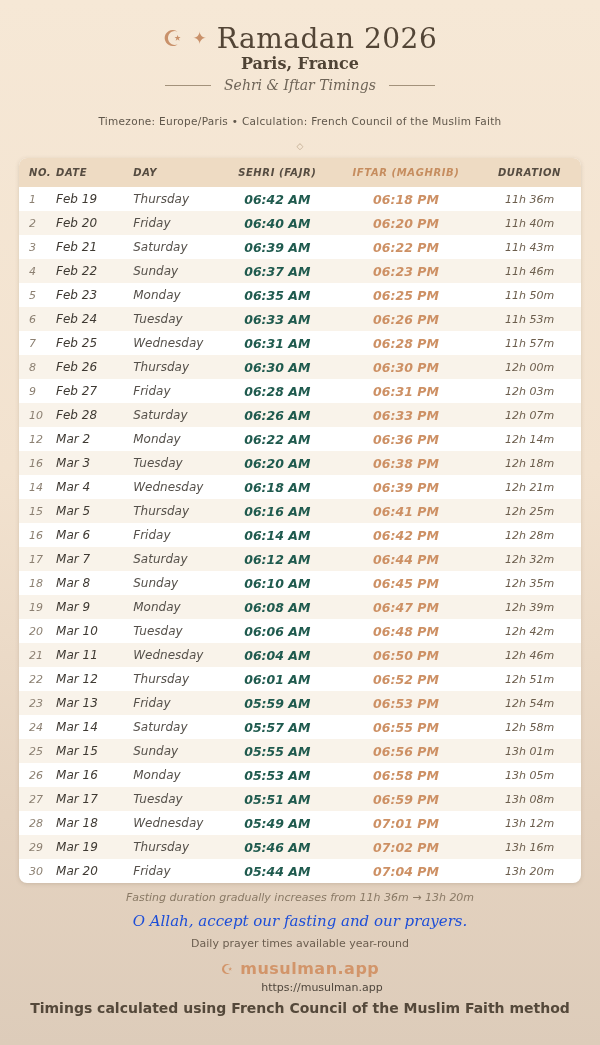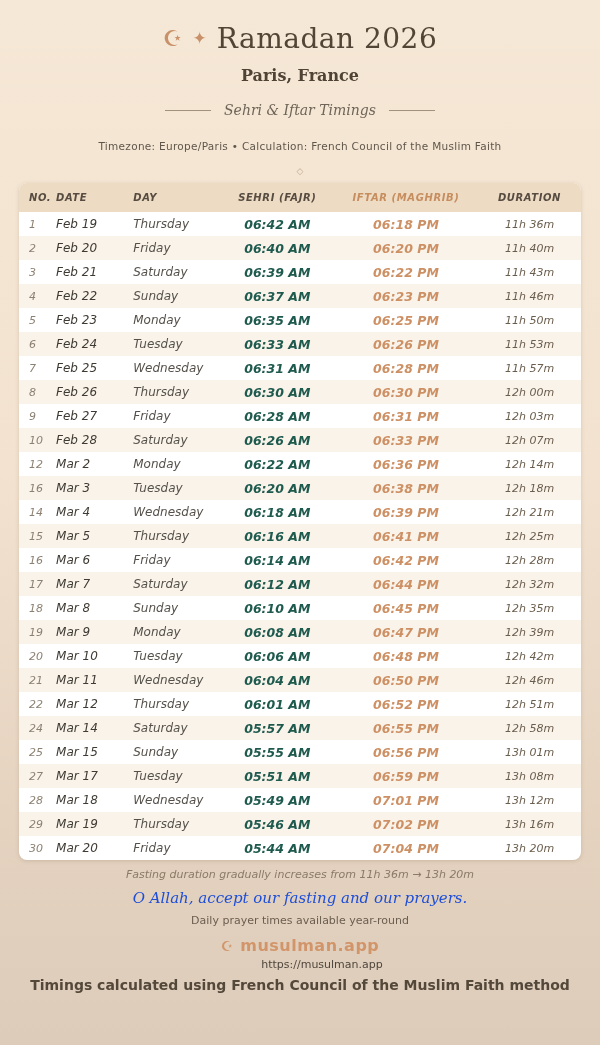--- a/index.html
+++ b/index.html
@@ -22,24 +22,24 @@
   }
   .crescent-glyph { font-size: 22px; color: #c9916a; line-height: 1; }
   .sparkle-glyph  { font-size: 17px; color: #c9916a; line-height: 1; }
   .title {
     font-size: 28px; color: #534536; letter-spacing: 0.5px;
     font-weight: normal; line-height: 1.05;
   }
   .location {
     font-family: "DejaVu Serif", serif;
     font-size: 16px; font-weight: bold; color: #4f4335;
-    margin-top: 13px;
+    margin-top: 1px;
   }
   .subtitle-row {
-    margin-top: 17px;
+    margin-top: 4px;
     display: flex; align-items: center; justify-content: center; gap: 13px;
   }
   .subtitle-line { width: 46px; height: 1px; background: #a3927b; }
   .subtitle {
     font-family: "DejaVu Serif", serif; font-style: italic;
     font-size: 14px; color: #6e6457;
   }
   .meta { margin-top: 22px; font-size: 10.5px; color: #5f564a; letter-spacing: 0.3px; }
   .diamond { margin-top: 14px; font-size: 9px; color: #c0aa8f; }
 
@@ -322,39 +322,55 @@
 
   <tr>
     <td class="no">22</td>
     <td class="date">Mar 12</td>
     <td class="day">Thursday</td>
     <td class="sehri">06:01 AM</td>
     <td class="iftar">06:52 PM</td>
     <td class="duration">12h 51m</td>
   </tr>
 
+  <tr>
+    <td class="no">23</td>
+    <td class="date">Mar 13</td>
+    <td class="day">Friday</td>
+    <td class="sehri">05:59 AM</td>
+    <td class="iftar">06:53 PM</td>
+    <td class="duration">12h 54m</td>
+  </tr>
 
   <tr>
     <td class="no">24</td>
     <td class="date">Mar 14</td>
     <td class="day">Saturday</td>
     <td class="sehri">05:57 AM</td>
     <td class="iftar">06:55 PM</td>
     <td class="duration">12h 58m</td>
   </tr>
 
   <tr>
     <td class="no">25</td>
     <td class="date">Mar 15</td>
     <td class="day">Sunday</td>
     <td class="sehri">05:55 AM</td>
     <td class="iftar">06:56 PM</td>
     <td class="duration">13h 01m</td>
   </tr>
 
+  <tr>
+    <td class="no">26</td>
+    <td class="date">Mar 16</td>
+    <td class="day">Monday</td>
+    <td class="sehri">05:53 AM</td>
+    <td class="iftar">06:58 PM</td>
+    <td class="duration">13h 05m</td>
+  </tr>
 
   <tr>
     <td class="no">27</td>
     <td class="date">Mar 17</td>
     <td class="day">Tuesday</td>
     <td class="sehri">05:51 AM</td>
     <td class="iftar">06:59 PM</td>
     <td class="duration">13h 08m</td>
   </tr>
 

